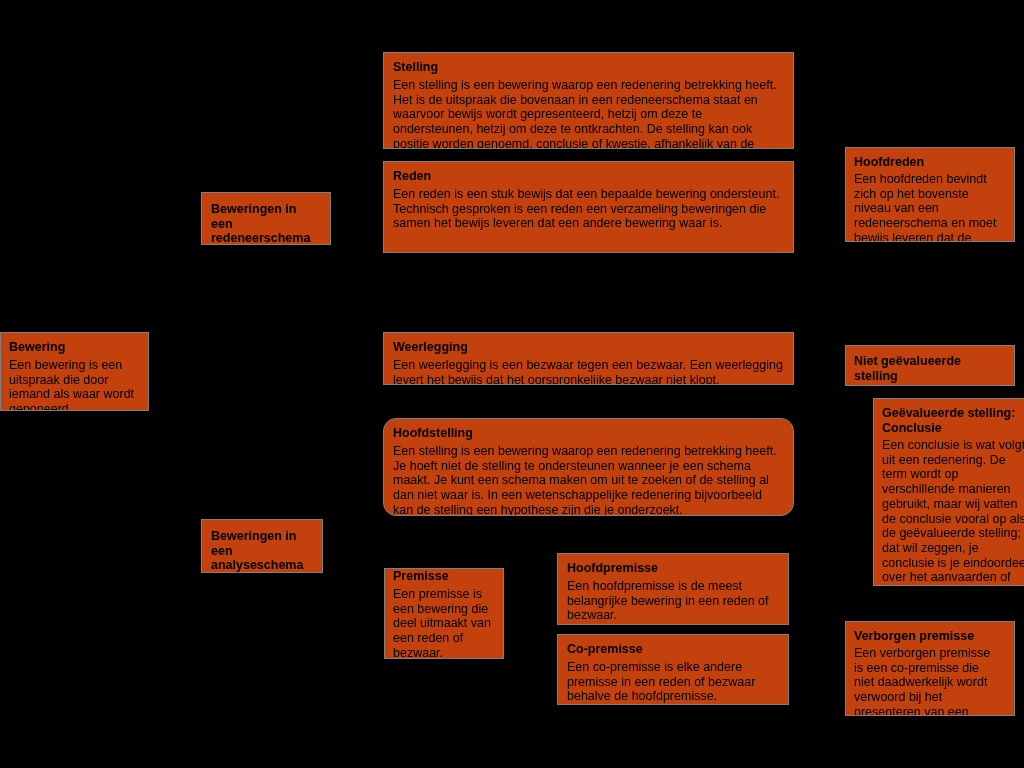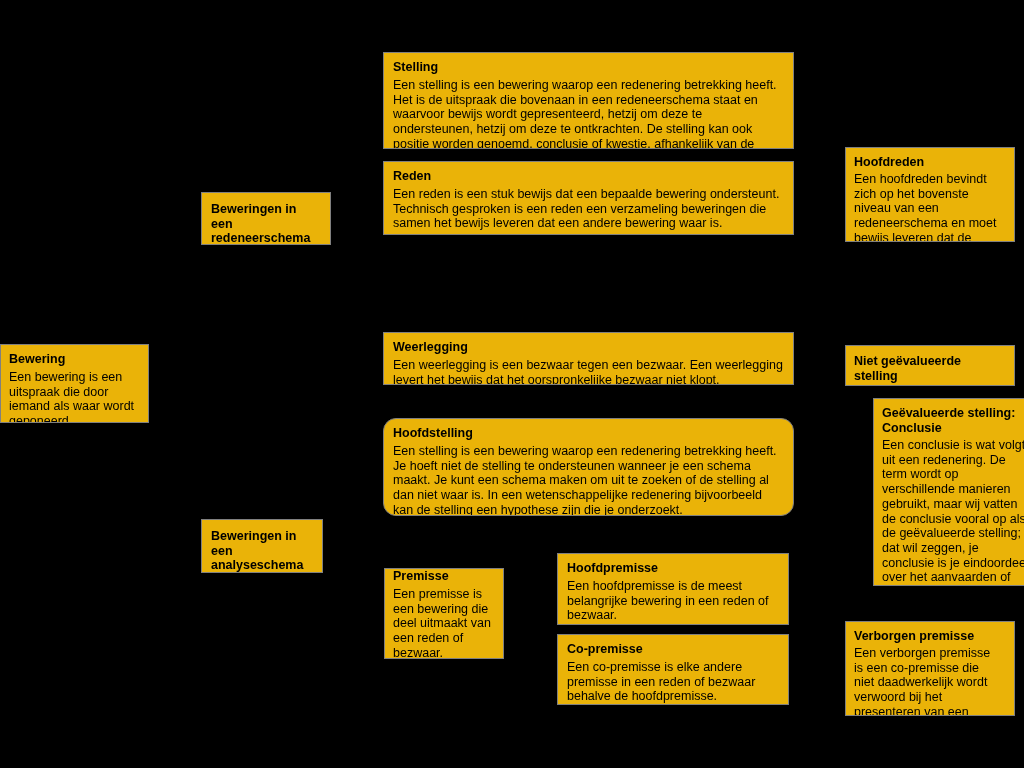--- a/index.html
+++ b/index.html
@@ -17,21 +17,21 @@
   #canvas {
     position: absolute;
     left: 0;
     top: 0;
     width: 1024px;
     height: 768px;
     background: #000000;
   }
   .node {
     position: absolute;
-    background: #eab308;
+    background: #c2410c;
     border: 1px solid #808080;
     box-sizing: border-box;
     color: #000000;
     overflow: hidden;
   }
   .node .title {
     font-weight: bold;
     display: block;
   }
   .node .body {
@@ -42,21 +42,21 @@
   
 
   .n-stelling {
     left: 383px; top: 52px; width: 411px; height: 97px;
     padding: 7px 9px 0 9px;
   }
   .n-stelling .title { font-size: 12.5px; line-height: 15px; margin-bottom: 3px; }
   .n-stelling .body  { font-size: 12.5px; line-height: 14.7px; }
 
   .n-reden {
-    left: 383px; top: 161px; width: 411px; height: 74px;
+    left: 383px; top: 161px; width: 411px; height: 92px;
     padding: 7px 9px 0 9px;
   }
   .n-reden .title { font-size: 12.5px; line-height: 15px; margin-bottom: 3px; }
   .n-reden .body  { font-size: 12.5px; line-height: 14.7px; }
 
   .n-bezwaar {
     left: 383px; top: 247px; width: 411px; height: 72px;
     padding: 7px 9px 0 9px;
   }
   .n-bezwaar .title { font-size: 12.5px; line-height: 15px; margin-bottom: 3px; }
@@ -71,21 +71,21 @@
 
   .n-hoofdstelling {
     left: 383px; top: 418px; width: 411px; height: 98px;
     padding: 7px 9px 0 9px;
     border-radius: 13px;
   }
   .n-hoofdstelling .title { font-size: 12.5px; line-height: 15px; margin-bottom: 3px; }
   .n-hoofdstelling .body  { font-size: 12.5px; line-height: 14.7px; }
 
   .n-bewering {
-    left: 0px; top: 344px; width: 149px; height: 79px;
+    left: 0px; top: 332px; width: 149px; height: 79px;
     padding: 7px 8px 0 8px;
   }
   .n-bewering .title { font-size: 12.5px; line-height: 15px; margin-bottom: 3px; }
   .n-bewering .body  { font-size: 12.5px; line-height: 14.7px; }
 
   .n-groep-redeneer {
     left: 201px; top: 192px; width: 130px; height: 53px;
     padding: 9px 9px 0 9px;
   }
   .n-groep-redeneer .title { font-size: 12.5px; line-height: 14.5px; }

